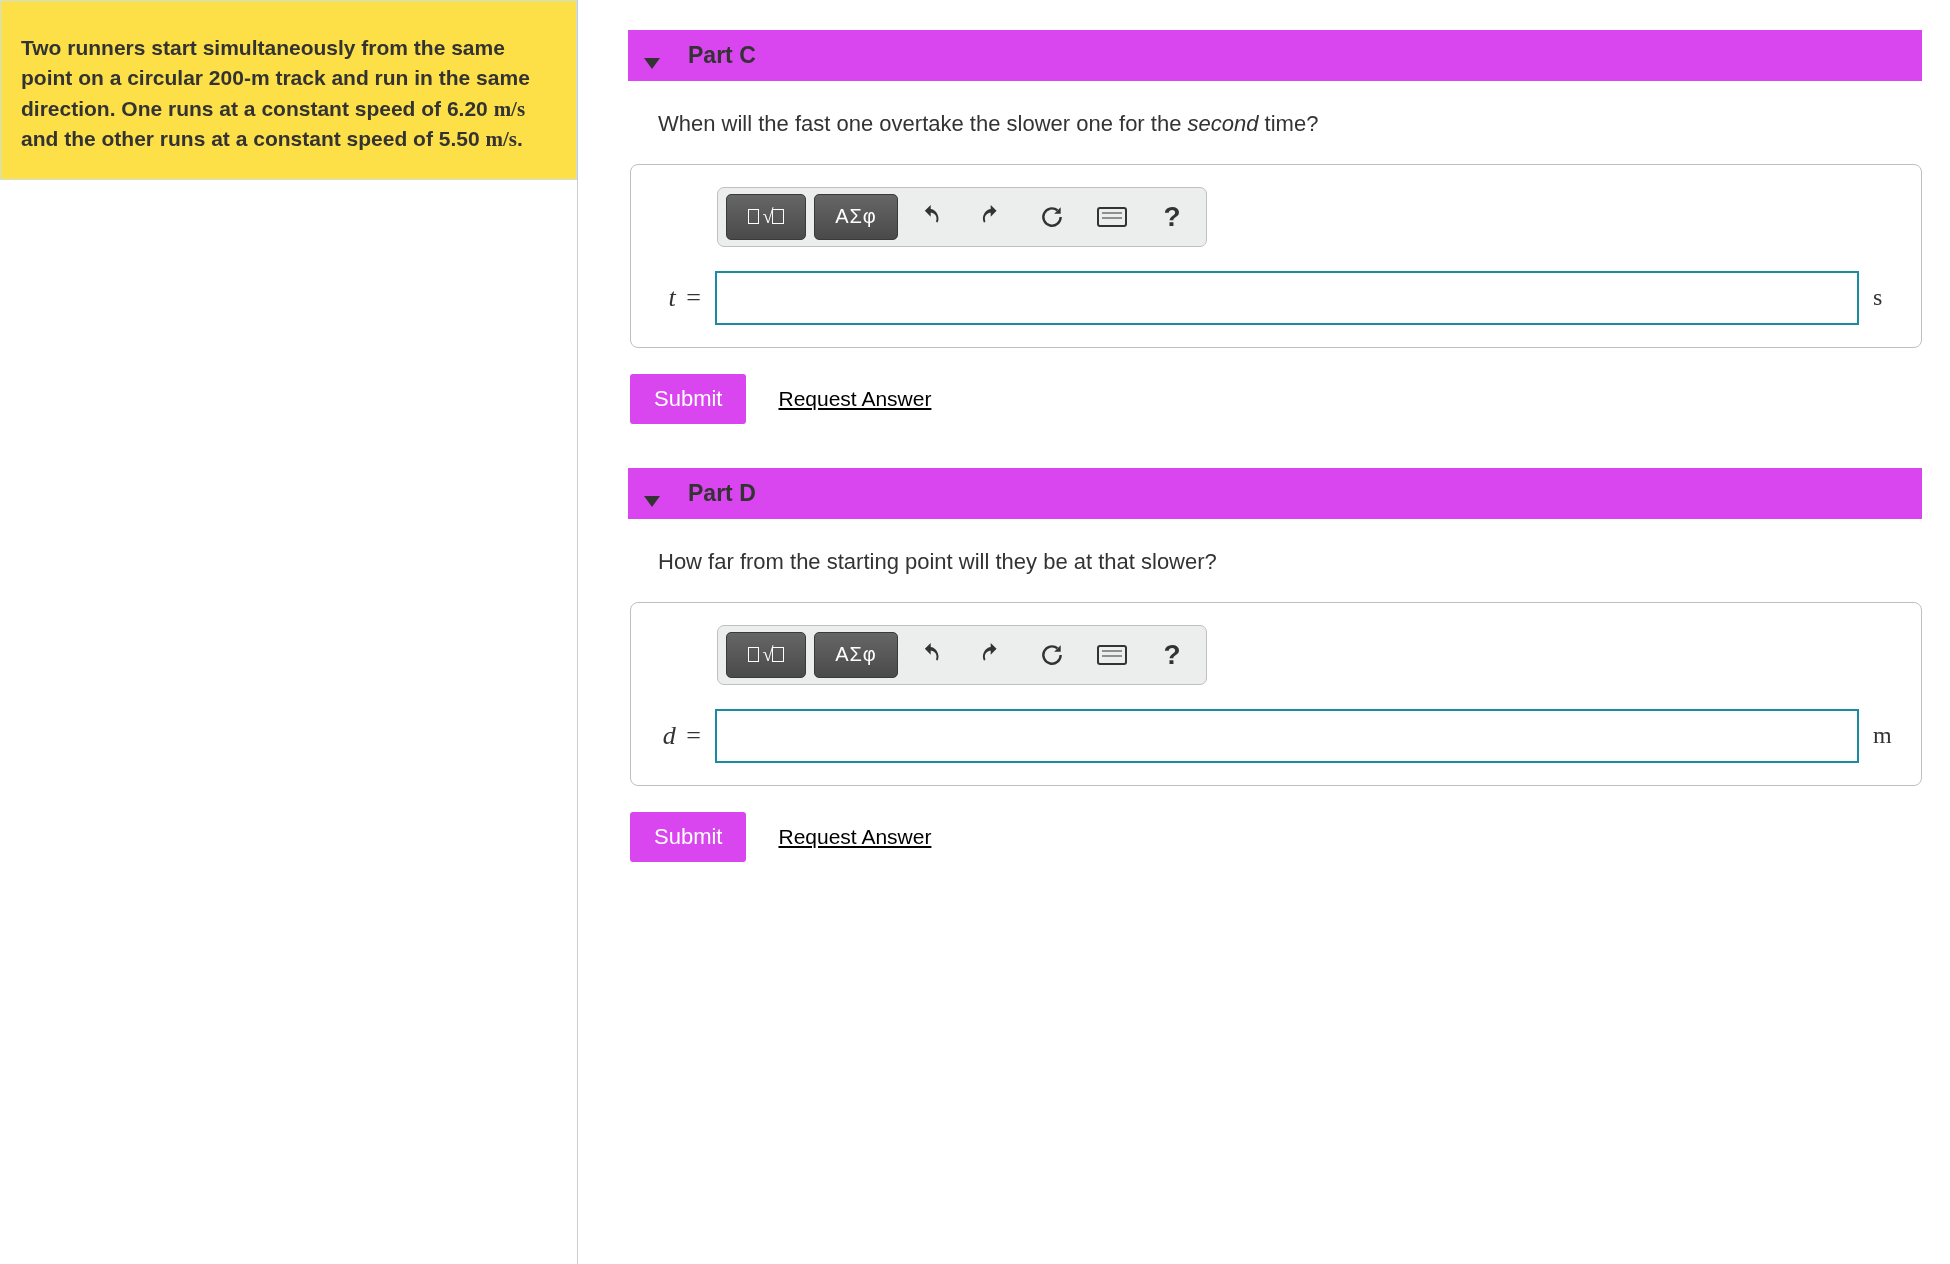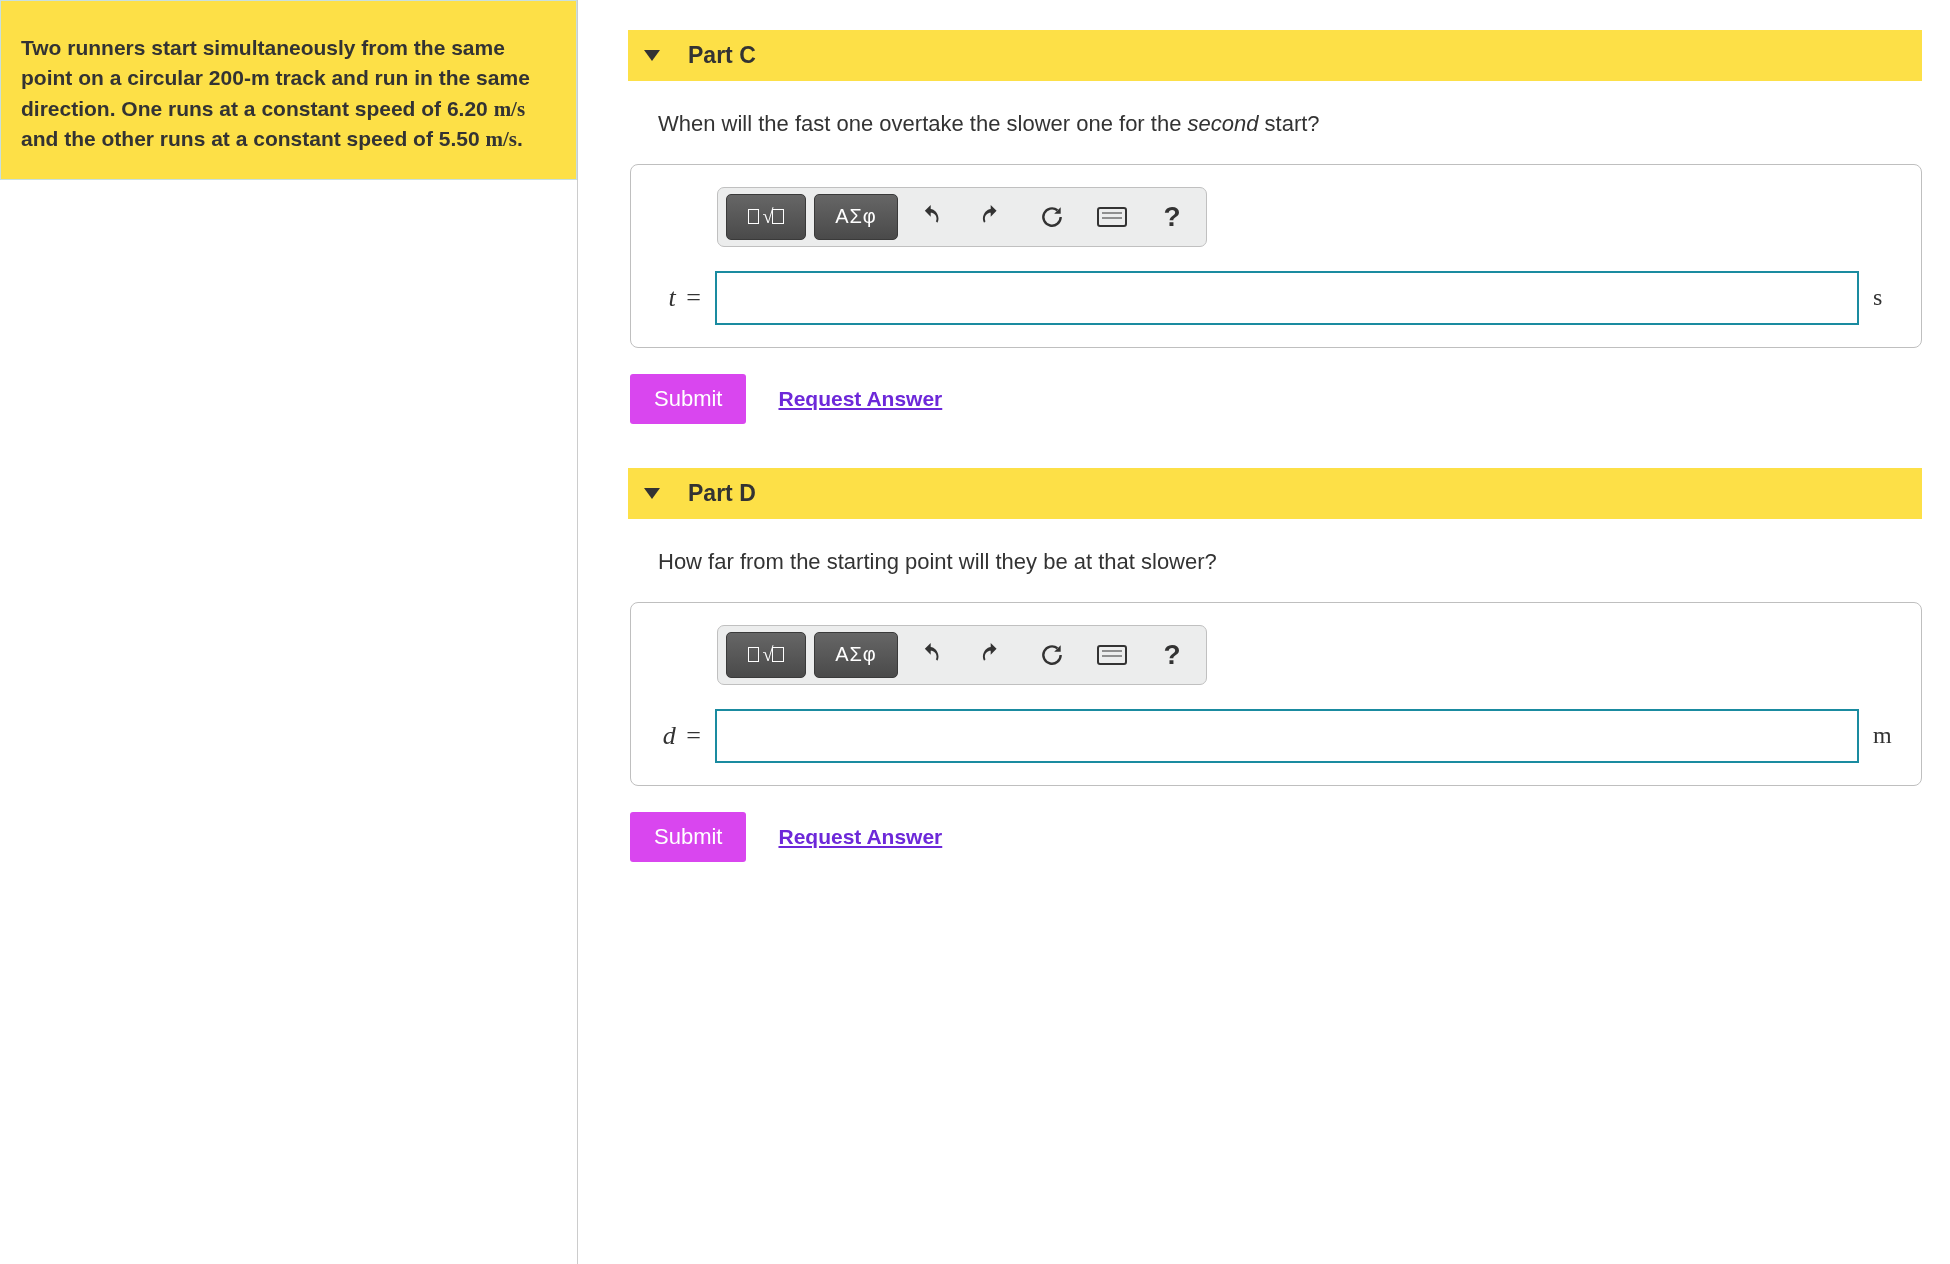--- a/index.html
+++ b/index.html
@@ -30,23 +30,23 @@
   }
   .problem-box .mathspan {
     font-family: "Times New Roman", Times, serif;
   }
   .right-panel {
     flex: 1;
     padding: 30px 28px 0 50px;
   }
   .part-header {
     display: flex;
-    align-items: center;
+    align-items: flex-end;
     padding: 12px 16px;
-    background: #fde047;
+    background: #d946ef;
     margin-bottom: 28px;
   }
   .part-header .tri {
     width: 0; height: 0;
     border-left: 8px solid transparent;
     border-right: 8px solid transparent;
     border-top: 11px solid #333;
     margin-right: 28px;
   }
   .part-header .label {
@@ -150,24 +150,24 @@
   .submit-btn {
     background: #d946ef;
     color: #fff;
     border: none;
     padding: 12px 24px;
     font-size: 22px;
     border-radius: 3px;
     cursor: pointer;
   }
   .request-link {
-    color: #6d28d9;
+    color: #000000;
     font-size: 21px;
     text-decoration: underline;
-    font-weight: bold;
+    font-weight: normal;
     cursor: pointer;
   }
   .kbd-icon {
     width: 30px; height: 20px;
     border: 2px solid #333;
     border-radius: 3px;
     position: relative;
     display: inline-block;
   }
   .kbd-icon::after{
@@ -195,21 +195,21 @@
   </div>
 </div>
 
 <div class="right-panel">
 
   <div class="part-header">
     <div class="tri"></div>
     <div class="label">Part C</div>
   </div>
   <div class="question-text">
-    <span>When will the fast one overtake the slower one for the </span><em>second</em><span> start?</span>
+    <span>When will the fast one overtake the slower one for the </span><em>second</em><span> time?</span>
   </div>
   <div class="answer-box">
     <div class="toolbar">
       <div class="btn-dark templates">
         <span class="tpl-icon">
           <span class="box1"></span>
             <span class="sqrt">√</span>
             <span class="box2"></span>
         </span>
       </div>

